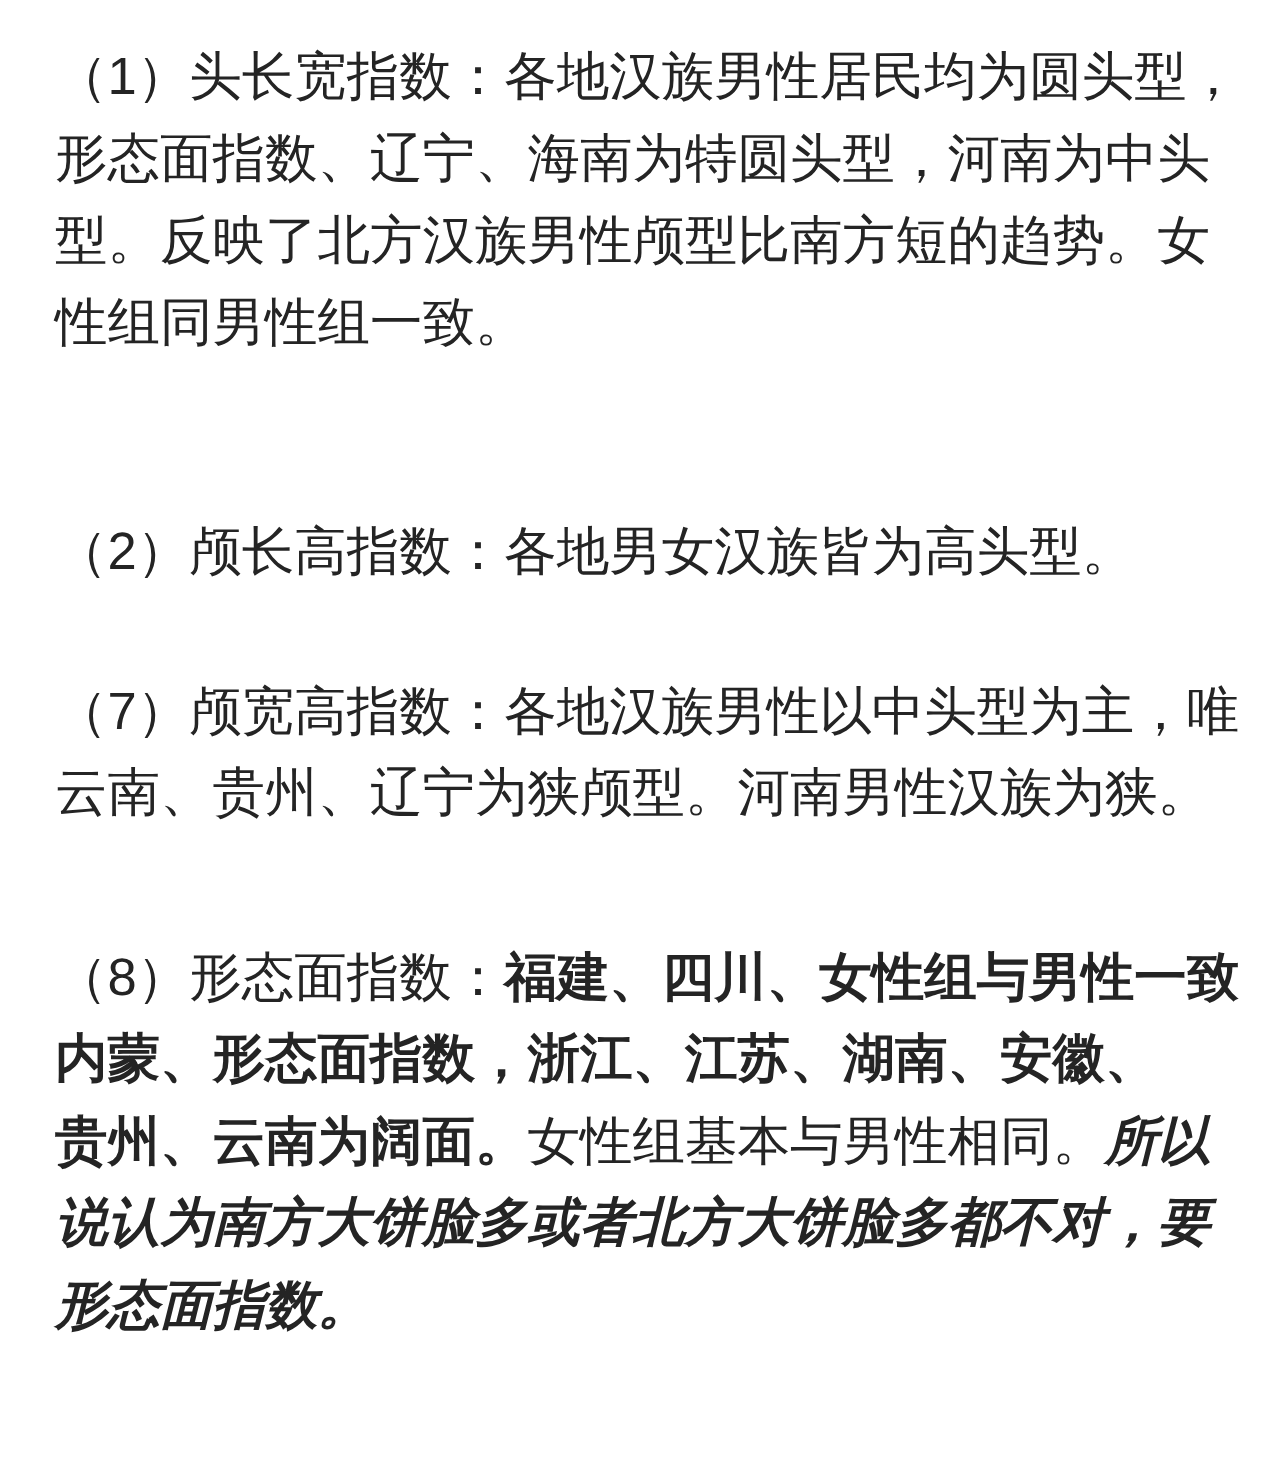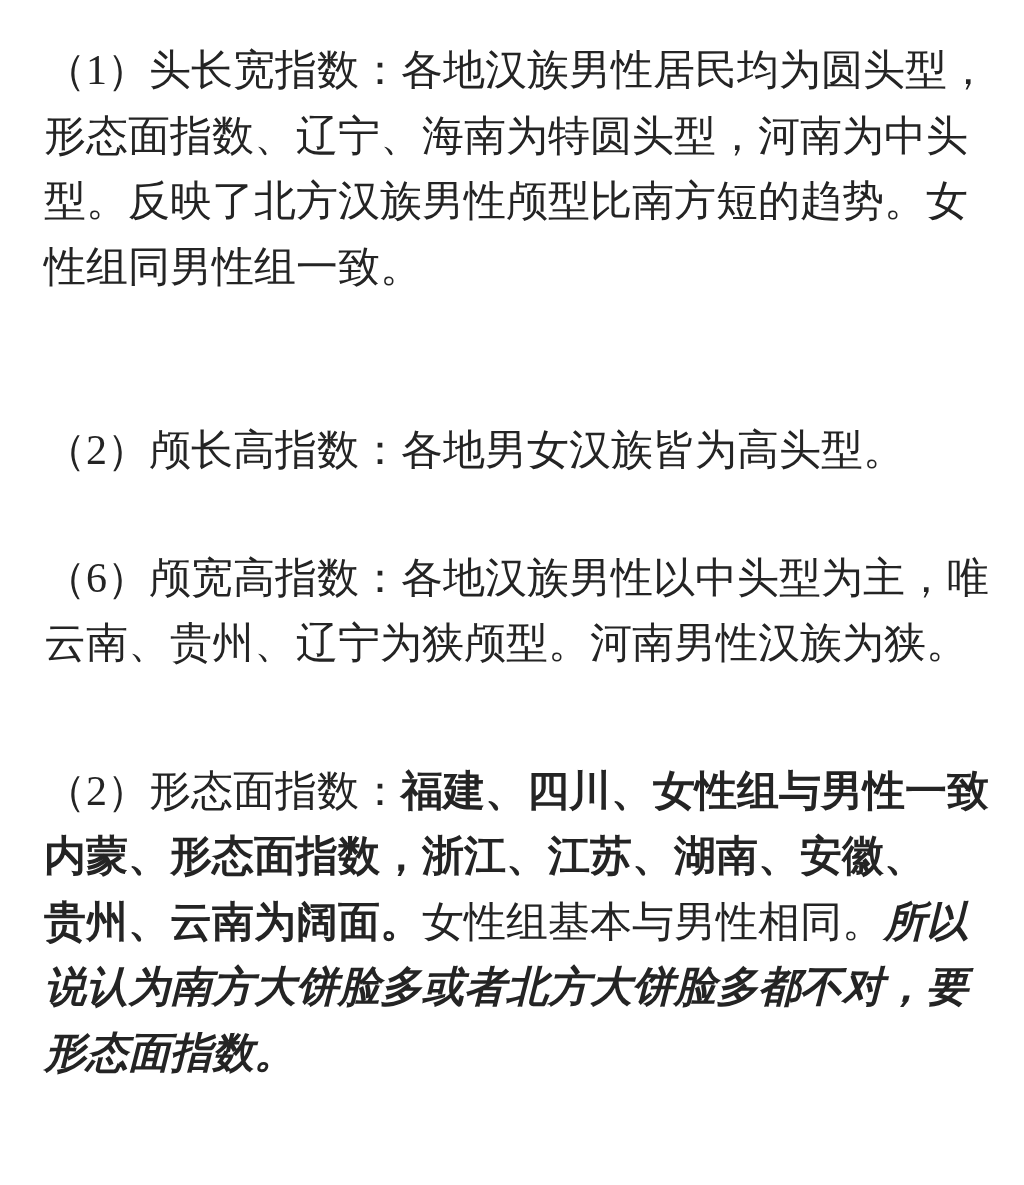--- a/index.html
+++ b/index.html
@@ -6,22 +6,22 @@
     margin: 0;
     padding: 0;
     background: #ffffff;
     width: 1024px;
     height: 1185px;
     overflow: hidden;
   }
   .doc {
     box-sizing: border-box;
     width: 1024px;
-    padding: 38px 28px 0 44px;
-    font-family: Liberation Serif, serif;
+    padding: 28px 28px 0 44px;
+    font-family: Liberation Sans, sans-serif;
     font-size: 42px;
     line-height: 65.5px;
     color: #242424;
   }
   .para { margin: 0; }
   .para.p-0 { margin-bottom: 118px; }
   .para.p-1 { margin-bottom: 62px; }
   .para.p-2 { margin-bottom: 82px; }
   .para.p-3 { margin-bottom: 0; }
   .text-line {
@@ -39,23 +39,23 @@
     <div class="para p-0">
       <div class="text-line"><span class="run-normal">（1）头长宽指数：各地汉族男性居民均为圆头型，</span></div>
       <div class="text-line"><span class="run-normal">形态面指数、辽宁、海南为特圆头型，河南为中头</span></div>
       <div class="text-line"><span class="run-normal">型。反映了北方汉族男性颅型比南方短的趋势。女</span></div>
       <div class="text-line"><span class="run-normal">性组同男性组一致。</span></div>
     </div>
     <div class="para p-1">
       <div class="text-line"><span class="run-normal">（2）颅长高指数：各地男女汉族皆为高头型。</span></div>
     </div>
     <div class="para p-2">
-      <div class="text-line"><span class="run-normal">（6）颅宽高指数：各地汉族男性以中头型为主，唯</span></div>
+      <div class="text-line"><span class="run-normal">（7）颅宽高指数：各地汉族男性以中头型为主，唯</span></div>
       <div class="text-line"><span class="run-normal">云南、贵州、辽宁为狭颅型。河南男性汉族为狭。</span></div>
     </div>
     <div class="para p-3">
-      <div class="text-line"><span class="run-normal">（2）形态面指数：</span><span class="run-bold">福建、四川、女性组与男性一致</span></div>
+      <div class="text-line"><span class="run-normal">（8）形态面指数：</span><span class="run-bold">福建、四川、女性组与男性一致</span></div>
       <div class="text-line"><span class="run-bold">内蒙、形态面指数，浙江、江苏、湖南、安徽、</span></div>
       <div class="text-line"><span class="run-bold">贵州、云南为阔面。</span><span class="run-normal">女性组基本与男性相同。</span><span class="run-bold-italic">所以</span></div>
       <div class="text-line"><span class="run-bold-italic">说认为南方大饼脸多或者北方大饼脸多都不对，要</span></div>
       <div class="text-line"><span class="run-bold-italic">形态面指数。</span></div>
     </div>
   </div>
 
 </body></html>

